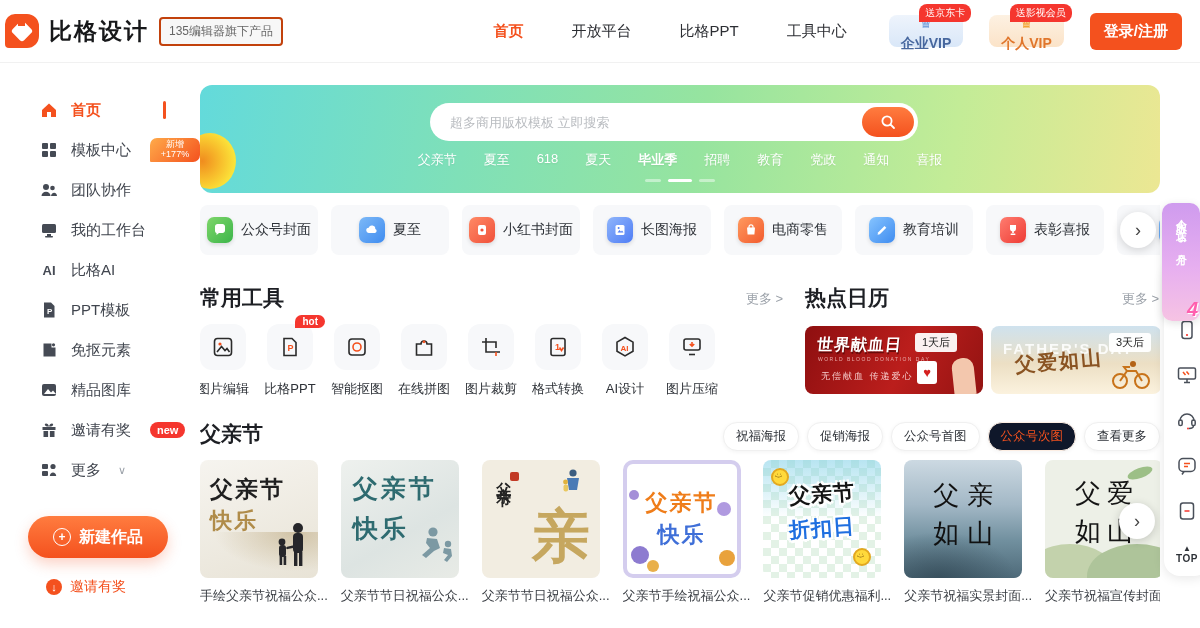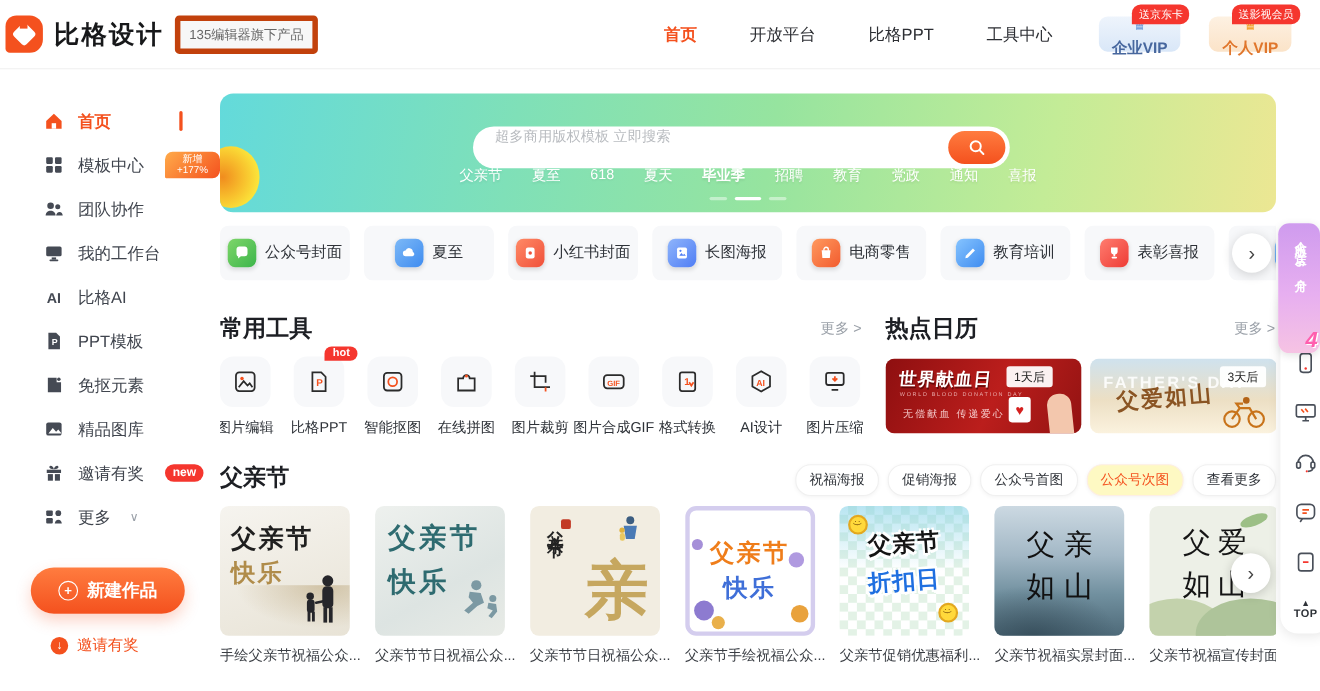--- a/index.html
+++ b/index.html
@@ -8,21 +8,21 @@
 
   
   .header{position:absolute;top:0;left:0;width:1200px;height:62px;background:#fff;
           border-bottom:1px solid #f1f1f1;display:flex;align-items:center;z-index:30;}
   .logo-wrap{display:flex;align-items:center;margin-left:5px;gap:10px;}
   .logo-mark{width:34px;height:34px;background:#f4511e;border-radius:10px 12px 12px 4px;position:relative;}
   .logo-mark::after{content:"";position:absolute;left:9px;top:9px;width:16px;height:16px;background:#fff;
           transform:rotate(45deg);border-radius:3px;}
   .logo-mark::before{content:"";position:absolute;left:13px;top:2px;width:7px;height:10px;background:#f4511e;z-index:2;}
   .logo-text{font-size:23px;font-weight:bold;color:#17181a;letter-spacing:2px;}
-  .logo-badge{font-size:12px;color:#666;background:#f7f7f7;border:5px solid #c2410c;border-radius:4px;
+  .logo-badge{font-size:12px;color:#666;background:#f7f7f7;border:2px solid #c2410c;border-radius:4px;
           padding:4px 8px;}
   .topnav{display:flex;gap:48px;margin-left:auto;font-size:15px;color:#2c2e33;}
   .topnav .nav-item{cursor:pointer;}
   .topnav .nav-item.active{color:#f4511e;font-weight:bold;}
   .vip-group{display:flex;gap:26px;margin-left:42px;margin-right:26px;}
   .vip-pill{position:relative;display:flex;align-items:center;gap:5px;height:32px;padding:0 12px;
           border-radius:8px;font-size:14px;font-weight:bold;cursor:pointer;flex-direction:column;}
   .vip-ent{background:linear-gradient(180deg,#eef4fc,#d9e7f8);color:#47679e;}
   .vip-per{background:linear-gradient(180deg,#fdf1e2,#fbe3c8);color:#e0762c;}
   .crown{font-size:15px;line-height:1;}
@@ -57,21 +57,21 @@
 
   
   .main{position:absolute;left:200px;top:62px;width:1000px;height:566px;}
 
   
   .banner{position:absolute;left:0;top:23px;width:960px;height:108px;border-radius:12px;overflow:hidden;
           background:linear-gradient(100deg,#63dadb 0%,#7fe0b8 28%,#96e49f 52%,#c3ec97 78%,#ece793 100%);}
   .sun{position:absolute;left:-16px;top:48px;width:52px;height:56px;border-radius:50%;
           background:radial-gradient(circle at 35% 50%,#f08c1e 0%,#f8c12d 45%,#fbe43a 75%,rgba(251,228,58,0) 100%);}
   .search-bar{position:absolute;left:230px;top:18px;width:488px;height:38px;background:#fff;border-radius:19px;
-          display:flex;align-items:flex-start;padding-left:18px;box-sizing:border-box;margin-top:12px;}
+          display:flex;align-items:center;padding-left:18px;box-sizing:border-box;}
   .search-bar input{border:none;outline:none;flex:1;font-size:13px;color:#333;background:transparent;
           font-family:inherit;}
   .search-bar input::placeholder{color:#b9bcc0;}
   .search-btn{position:absolute;right:4px;top:4px;width:52px;height:30px;border-radius:15px;
           background:linear-gradient(180deg,#ff7c3f,#f4511e);display:flex;align-items:center;
           justify-content:center;cursor:pointer;}
   .kw-row{position:absolute;left:0;top:66px;width:960px;display:flex;justify-content:center;gap:27px;
           font-size:13px;color:#fff;text-shadow:0 1px 2px rgba(0,0,0,.08);}
   .kw{cursor:pointer;white-space:nowrap;}
   .kw.hot{font-weight:bold;}
@@ -133,21 +133,21 @@
           letter-spacing:2px;}
   .cal-b .cb-title{position:absolute;left:24px;top:22px;color:#8a5423;font-size:20px;font-weight:900;
           transform:rotate(-5deg);letter-spacing:2px;font-family:"Liberation Serif","DejaVu Serif",serif;}
   .cal-b .cal-badge{right:10px;}
 
   
   .fa-title{position:absolute;left:0;top:358px;}
   .fa-filters{position:absolute;right:40px;top:360px;display:flex;gap:8px;}
   .fchip{background:#fff;border:1px solid #f0f0f0;box-shadow:0 1px 4px rgba(0,0,0,.05);border-radius:14px;
           padding:5px 12px;font-size:12.5px;color:#2e3238;cursor:pointer;white-space:nowrap;}
-  .fchip.active{background:#fef9c3;border-color:#fdeee3;color:#f4511e;}
+  .fchip.active{background:#0f172a;border-color:#fdeee3;color:#f4511e;}
   .fa-cards{position:absolute;left:0;top:398px;width:960px;display:flex;gap:13px;overflow:hidden;}
   .fcell{flex:0 0 118px;display:flex;flex-direction:column;}
   .fcard{position:relative;width:118px;height:118px;border-radius:8px;overflow:hidden;cursor:pointer;}
   .fcap{margin-top:9px;font-size:13px;color:#3a3e44;white-space:nowrap;overflow:hidden;text-overflow:ellipsis;}
   .fa-arrow{position:absolute;left:919px;top:441px;width:36px;height:36px;border-radius:50%;background:#fff;
           box-shadow:0 2px 10px rgba(0,0,0,.18);display:flex;align-items:center;justify-content:center;
           font-size:18px;color:#444;cursor:pointer;z-index:6;}
 
   
   .fc1{background:linear-gradient(160deg,#f6f4ef 0%,#e8e3d6 100%);}
@@ -246,20 +246,21 @@
         <span class="vip-ribbon">送京东卡</span>
         <span class="crown">♛</span>
         <span>企业VIP</span>
       </div>
       <div class="vip-pill vip-per">
         <span class="vip-ribbon">送影视会员</span>
         <span class="crown">♛</span>
         <span>个人VIP</span>
       </div>
     </div>
+    <div class="login-btn">登录/注册</div>
   </div>
 
   <div class="sidebar">
     <div class="side-item active">
       <span class="sicon">
         <svg width="18" height="18" viewBox="0 0 18 18">
             <path d="M2 9L9 2.5 16 9v7H2z" fill="#f4511e"></path>
             <rect x="7" y="11" width="4" height="5" fill="#fff"></rect>
           </svg>
       </span>
@@ -509,29 +510,20 @@
       </div>
       <div class="tool">
         <div class="tool-box">
           <svg width="24" height="24" viewBox="0 0 24 24" fill="none" stroke="#2b2b2b" stroke-width="1.6">
               <path d="M7 3v14h14"></path>
               <path d="M3 7h14v6"></path>
               <path d="M17 17v4" stroke="#f4511e"></path>
             </svg>
         </div>
         <div class="tool-label">图片裁剪</div>
-      </div>
-      <div class="tool">
-        <div class="tool-box">
-          <svg width="24" height="24" viewBox="0 0 24 24" fill="none" stroke="#2b2b2b" stroke-width="1.6">
-              <rect x="3" y="6" width="18" height="12" rx="3"></rect>
-              <text x="6" y="15.5" font-size="7" font-weight="bold" fill="#f4511e" stroke="none">GIF</text>
-            </svg>
-        </div>
-        <div class="tool-label">图片合成GIF</div>
       </div>
       <div class="tool">
         <div class="tool-box">
           <svg width="24" height="24" viewBox="0 0 24 24" fill="none" stroke="#2b2b2b" stroke-width="1.6">
               <rect x="5" y="3.5" width="14" height="17" rx="2"></rect>
               <text x="9" y="15" font-size="9" font-weight="bold" fill="#f4511e" stroke="none">1</text>
               <path d="M13.5 12.5l2 3 2-3" stroke="#f4511e"></path>
             </svg>
         </div>
         <div class="tool-label">格式转换</div>

